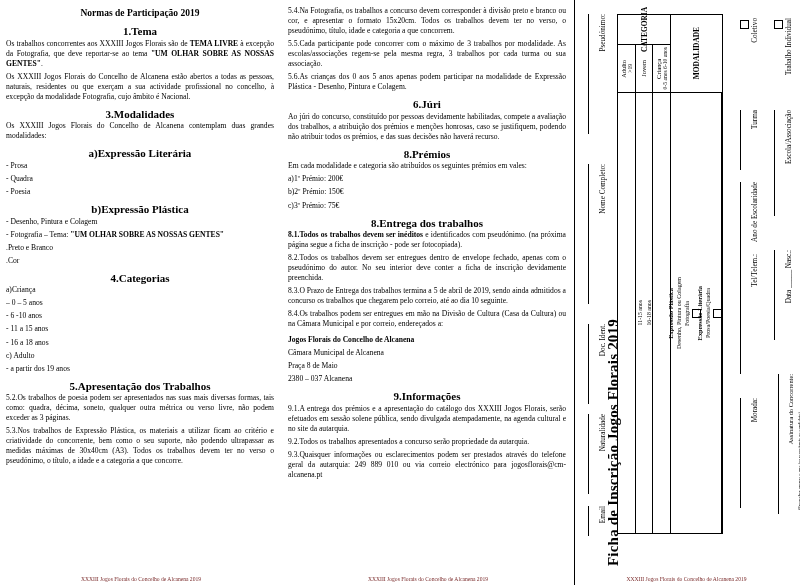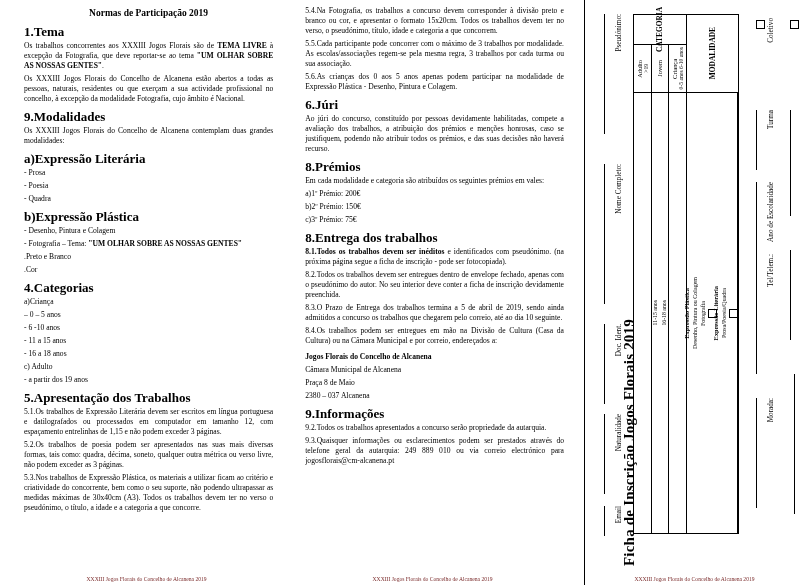--- a/index.html
+++ b/index.html
@@ -8,41 +8,41 @@
     width: 800px; height: 585px;
     background: #ffffff;
     font-family: "Liberation Serif", serif;
     color: #000;
     overflow: hidden;
   }
   .page { position: relative; width: 800px; height: 585px; display: flex; }
 
   
   .col {
-    padding: 6px 8px 0 12px;
+    padding: 6px 8px 0 6px;
     position: relative;
-    margin-left: 12px;
   }
   .col1 { width: 282px; }
   .col2 { width: 292px; }
   .col3 { width: 226px; border-left: 1px solid #000; }
 
   .doc-title {
     text-align: center;
     font-weight: bold;
     font-size: 9.5px;
     margin: 2px 0 7px 0;
     font-family: "Liberation Serif", serif;
   }
 
   h3.sec {
-    font-size: 13px;
+    font-size: 11px;
     font-weight: bold;
     margin: 6px 0 1px 0;
     line-height: 1.15;
+    text-align: center;
   }
   h3.sec:first-child { margin-top: 0; }
   p.body {
     font-size: 7.6px;
     line-height: 1.32;
     margin: 0 0 0 0;
     text-align: justify;
   }
   p.body + p.body { margin-top: 3px; }
   .ind { margin-left: 10px; }
@@ -185,45 +185,44 @@
 <div class="page">
 
   <div class="col col1">
     <div class="doc-title">Normas de Participação 2019</div>
 
     <h3 class="sec">1.Tema</h3>
     <p class="body">Os trabalhos concorrentes aos XXXIII Jogos Florais são de <b>TEMA LIVRE</b> à excepção da Fotografia, que  deve reportar-se ao tema <b>"UM OLHAR SOBRE AS NOSSAS GENTES"</b>.</p>
 
     <p class="body">Os XXXIII Jogos Florais do Concelho de Alcanena estão abertos a todas as pessoas, naturais, residentes ou que exerçam a sua actividade profissional no concelho, à excepção da modalidade Fotografia, cujo âmbito é Nacional.</p>
 
-    <h3 class="sec">9.Modalidades</h3>
+    <h3 class="sec">3.Modalidades</h3>
     <p class="body">Os XXXIII Jogos Florais do Concelho de Alcanena contemplam duas grandes modalidades:</p>
 
     <h3 class="sec">a)Expressão Literária</h3>
     <p class="body ind2">- Prosa</p>
+    <p class="body ind2">- Quadra</p>
     <p class="body ind2">- Poesia</p>
-    <p class="body ind2">- Quadra</p>
 
     <h3 class="sec">b)Expressão Plástica</h3>
     <p class="body ind2">- Desenho, Pintura e Colagem</p>
     <p class="body ind2">- Fotografia – Tema: <b>"UM OLHAR SOBRE AS NOSSAS GENTES"</b></p>
     <p class="body ind2">.Preto e Branco</p>
     <p class="body ind2">.Cor</p>
 
     <h3 class="sec">4.Categorias</h3>
     <p class="body ind">a)Criança</p>
     <p class="body ind2">– 0 – 5 anos</p>
     <p class="body ind2">- 6 -10 anos</p>
     <p class="body ind2">- 11 a 15 anos</p>
     <p class="body ind2">- 16 a 18 anos</p>
     <p class="body ind">c) Adulto</p>
     <p class="body ind2">- a partir dos 19 anos</p>
 
     <h3 class="sec">5.Apresentação dos Trabalhos</h3>
-    <p class="body">5.1.Os trabalhos de Expressão Literária devem ser escritos em língua portuguesa e datilografados ou processados em computador em tamanho 12, com espaçamento entrelinhas de 1,15 e não podem exceder 3 páginas.</p>
     <p class="body">5.2.Os trabalhos de poesia podem ser apresentados nas suas mais diversas formas, tais como: quadra, décima, soneto, qualquer outra métrica ou verso livre, não podem exceder as 3 páginas.</p>
     <p class="body">5.3.Nos trabalhos de Expressão Plástica, os materiais a utilizar ficam ao critério e criatividade do concorrente, bem como o seu suporte, não podendo ultrapassar as medidas máximas de 30x40cm (A3). Todos os trabalhos devem ter no verso o pseudónimo, o título, a idade e a categoria a que concorre.</p>
 
     <div class="footer">XXXIII Jogos Florais do Concelho de Alcanena 2019</div>
   </div>
 
   <div class="col col2">
     <p class="body">5.4.Na Fotografia, os trabalhos a concurso devem corresponder à divisão preto e branco ou cor, e apresentar o formato 15x20cm. Todos os trabalhos devem ter no verso, o pseudónimo, título, idade e categoria a que concorrem.</p>
     <p class="body">5.5.Cada participante pode concorrer com o máximo de 3 trabalhos por modalidade. As escolas/associações regem-se pela mesma regra, 3 trabalhos por cada turma ou sua associação.</p>
     <p class="body">5.6.As crianças dos 0 aos 5 anos apenas podem participar na modalidade de Expressão Plástica - Desenho, Pintura e Colagem.</p>
@@ -242,20 +241,21 @@
     <p class="body">8.2.Todos os trabalhos devem ser entregues dentro de envelope fechado, apenas com o pseudónimo do autor. No seu interior deve conter a ficha de inscrição devidamente preenchida.</p>
     <p class="body">8.3.O Prazo de Entrega dos trabalhos termina a 5 de abril de 2019, sendo ainda admitidos a concurso os trabalhos que chegarem pelo correio, até ao dia 10 seguinte.</p>
     <p class="body">8.4.Os trabalhos podem ser entregues em mão na Divisão de Cultura (Casa da Cultura) ou na Câmara Municipal e por correio, endereçados a:</p>
 
     <p class="body ctr" style="margin-top:6px;font-weight:bold;">Jogos Florais do Concelho de Alcanena</p>
     <p class="body ctr">Câmara Municipal de Alcanena</p>
     <p class="body ctr">Praça 8 de Maio</p>
     <p class="body ctr">2380 – 037 Alcanena</p>
 
     <h3 class="sec">9.Informações</h3>
+    <p class="body">9.1.A entrega dos prémios e a apresentação do catálogo dos XXXIII Jogos Florais, serão efetuados em sessão solene pública, sendo divulgada atempadamente, na agenda cultural e no site da autarquia.</p>
     <p class="body">9.2.Todos os trabalhos apresentados a concurso serão propriedade da autarquia.</p>
     <p class="body">9.3.Quaisquer informações ou esclarecimentos podem ser prestados através do telefone geral da autarquia: 249 889 010 ou via correio electrónico para jogosflorais@cm-alcanena.pt</p>
 
     <div class="footer">XXXIII Jogos Florais do Concelho de Alcanena 2019</div>
   </div>
 
   <div class="col col3">
     <div class="form-wrap">
 
       <div class="form-title">Ficha de Inscrição Jogos Florais 2019</div>

